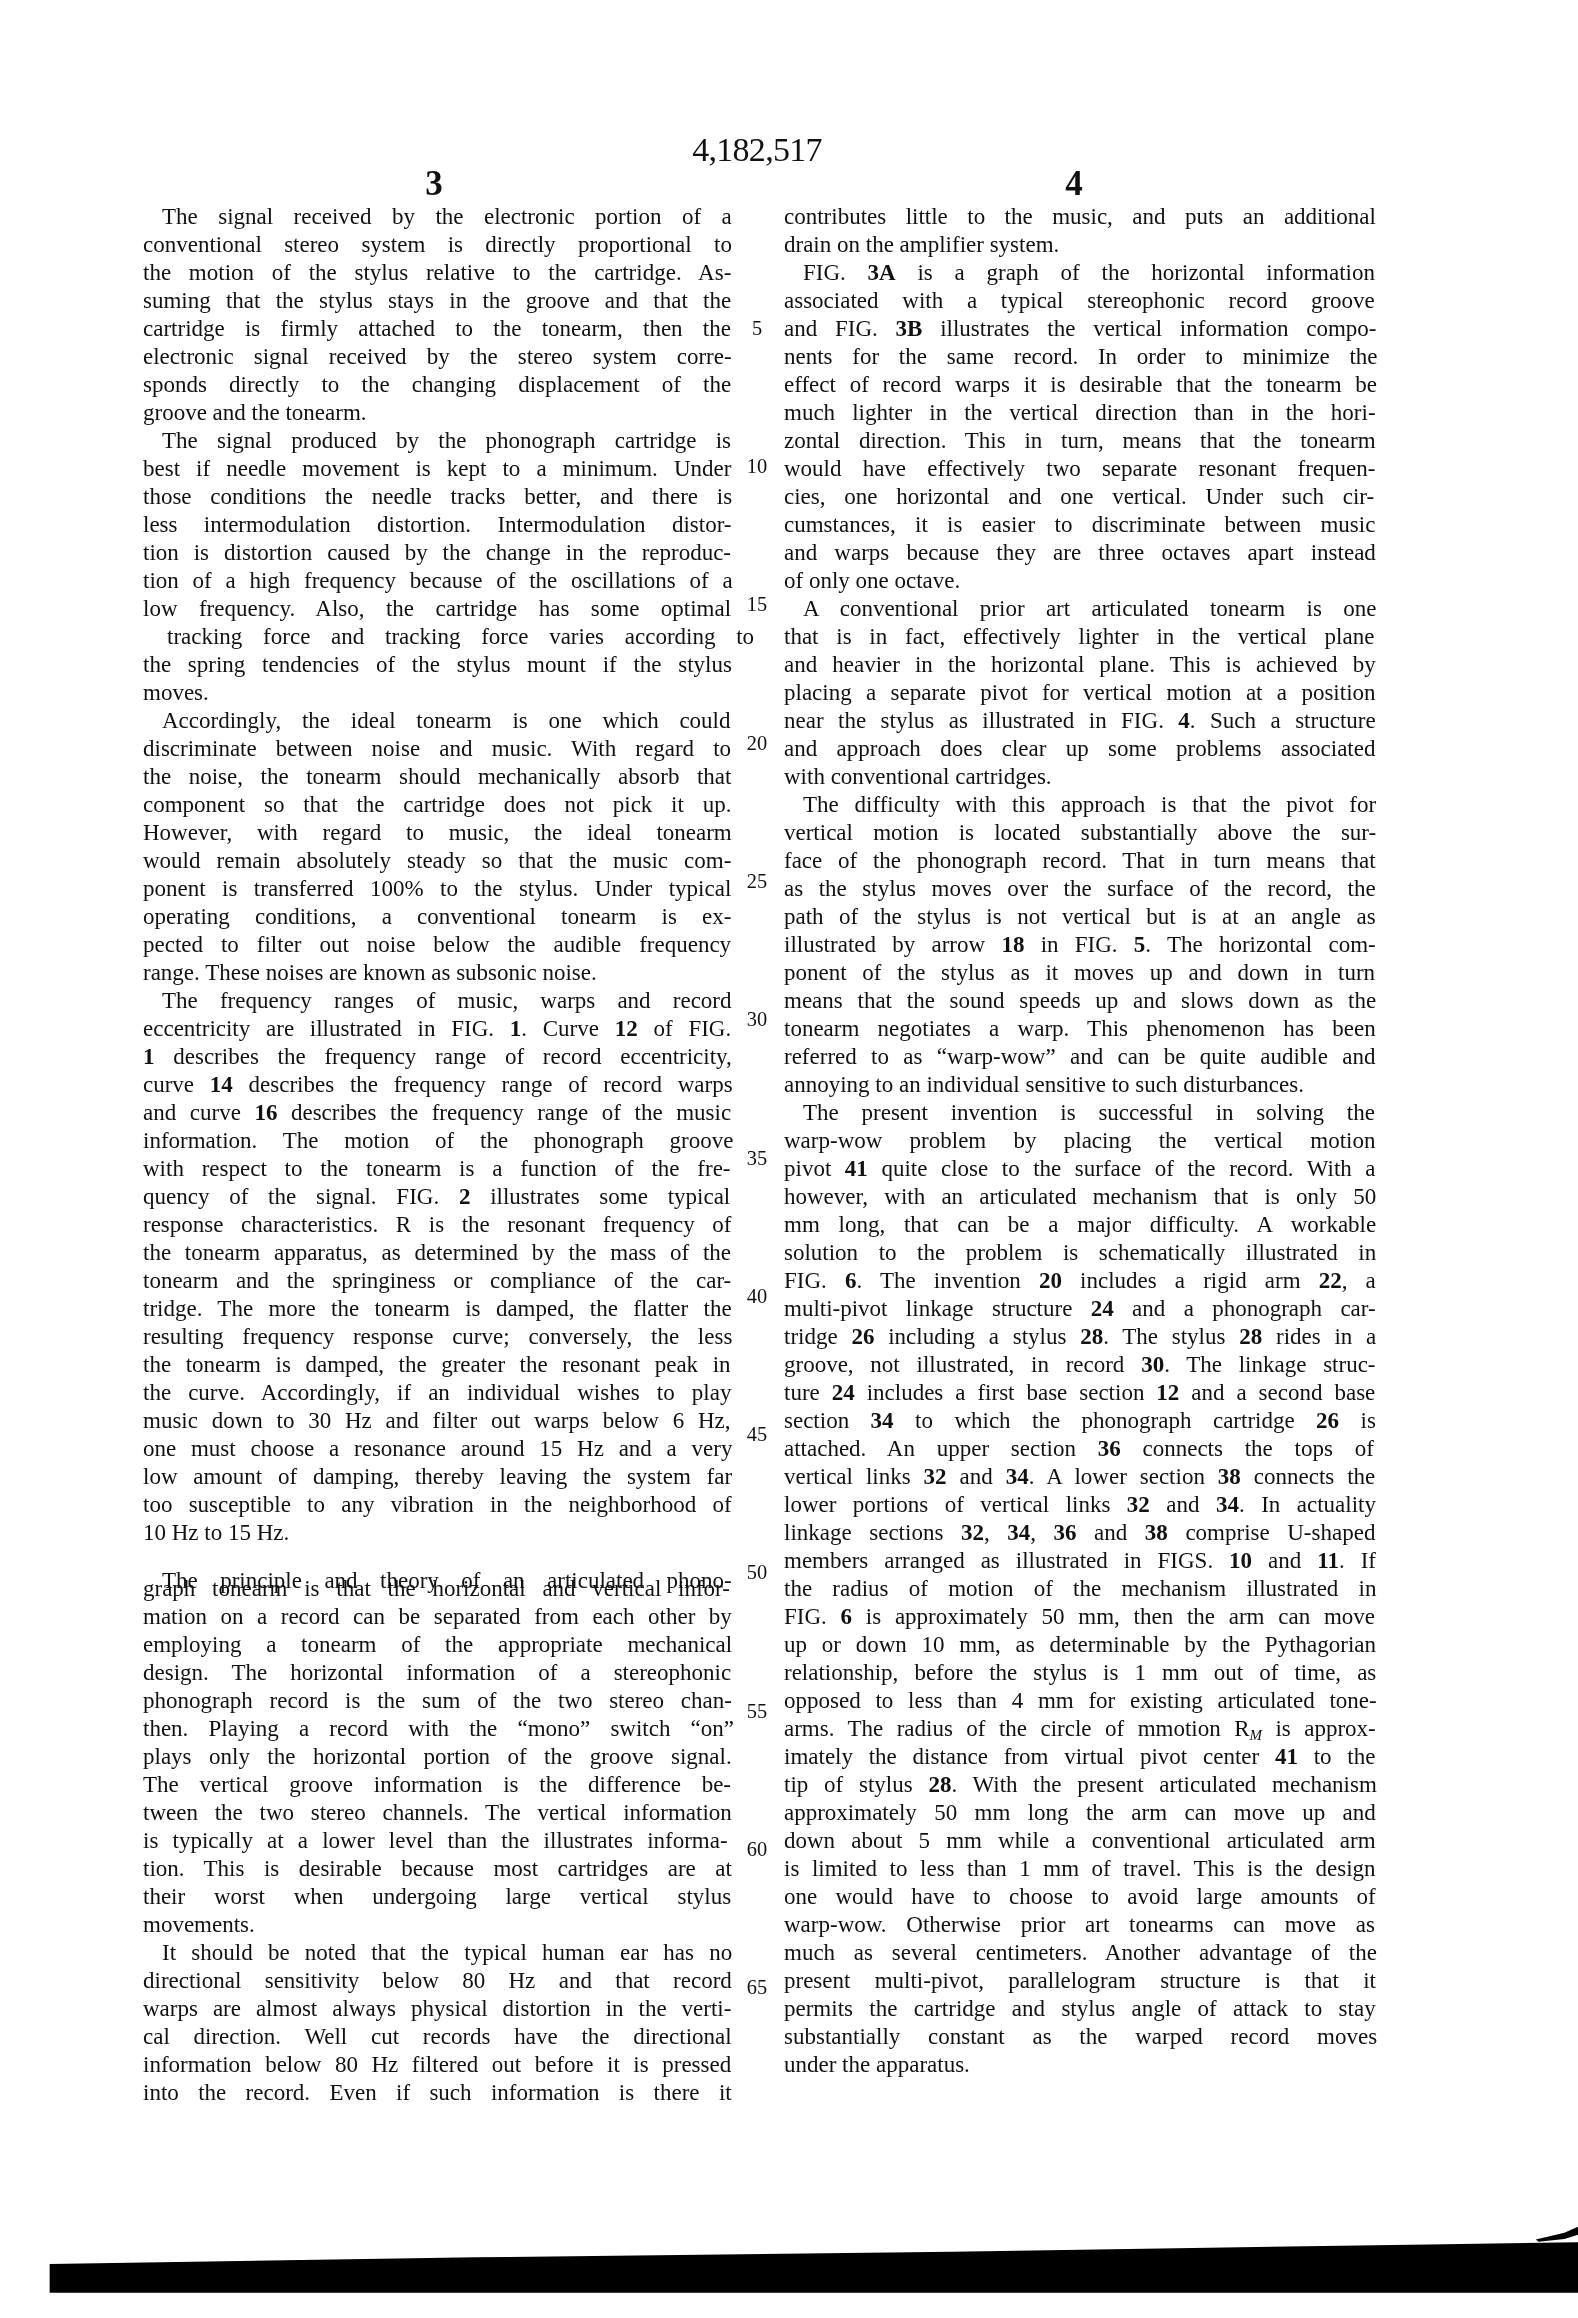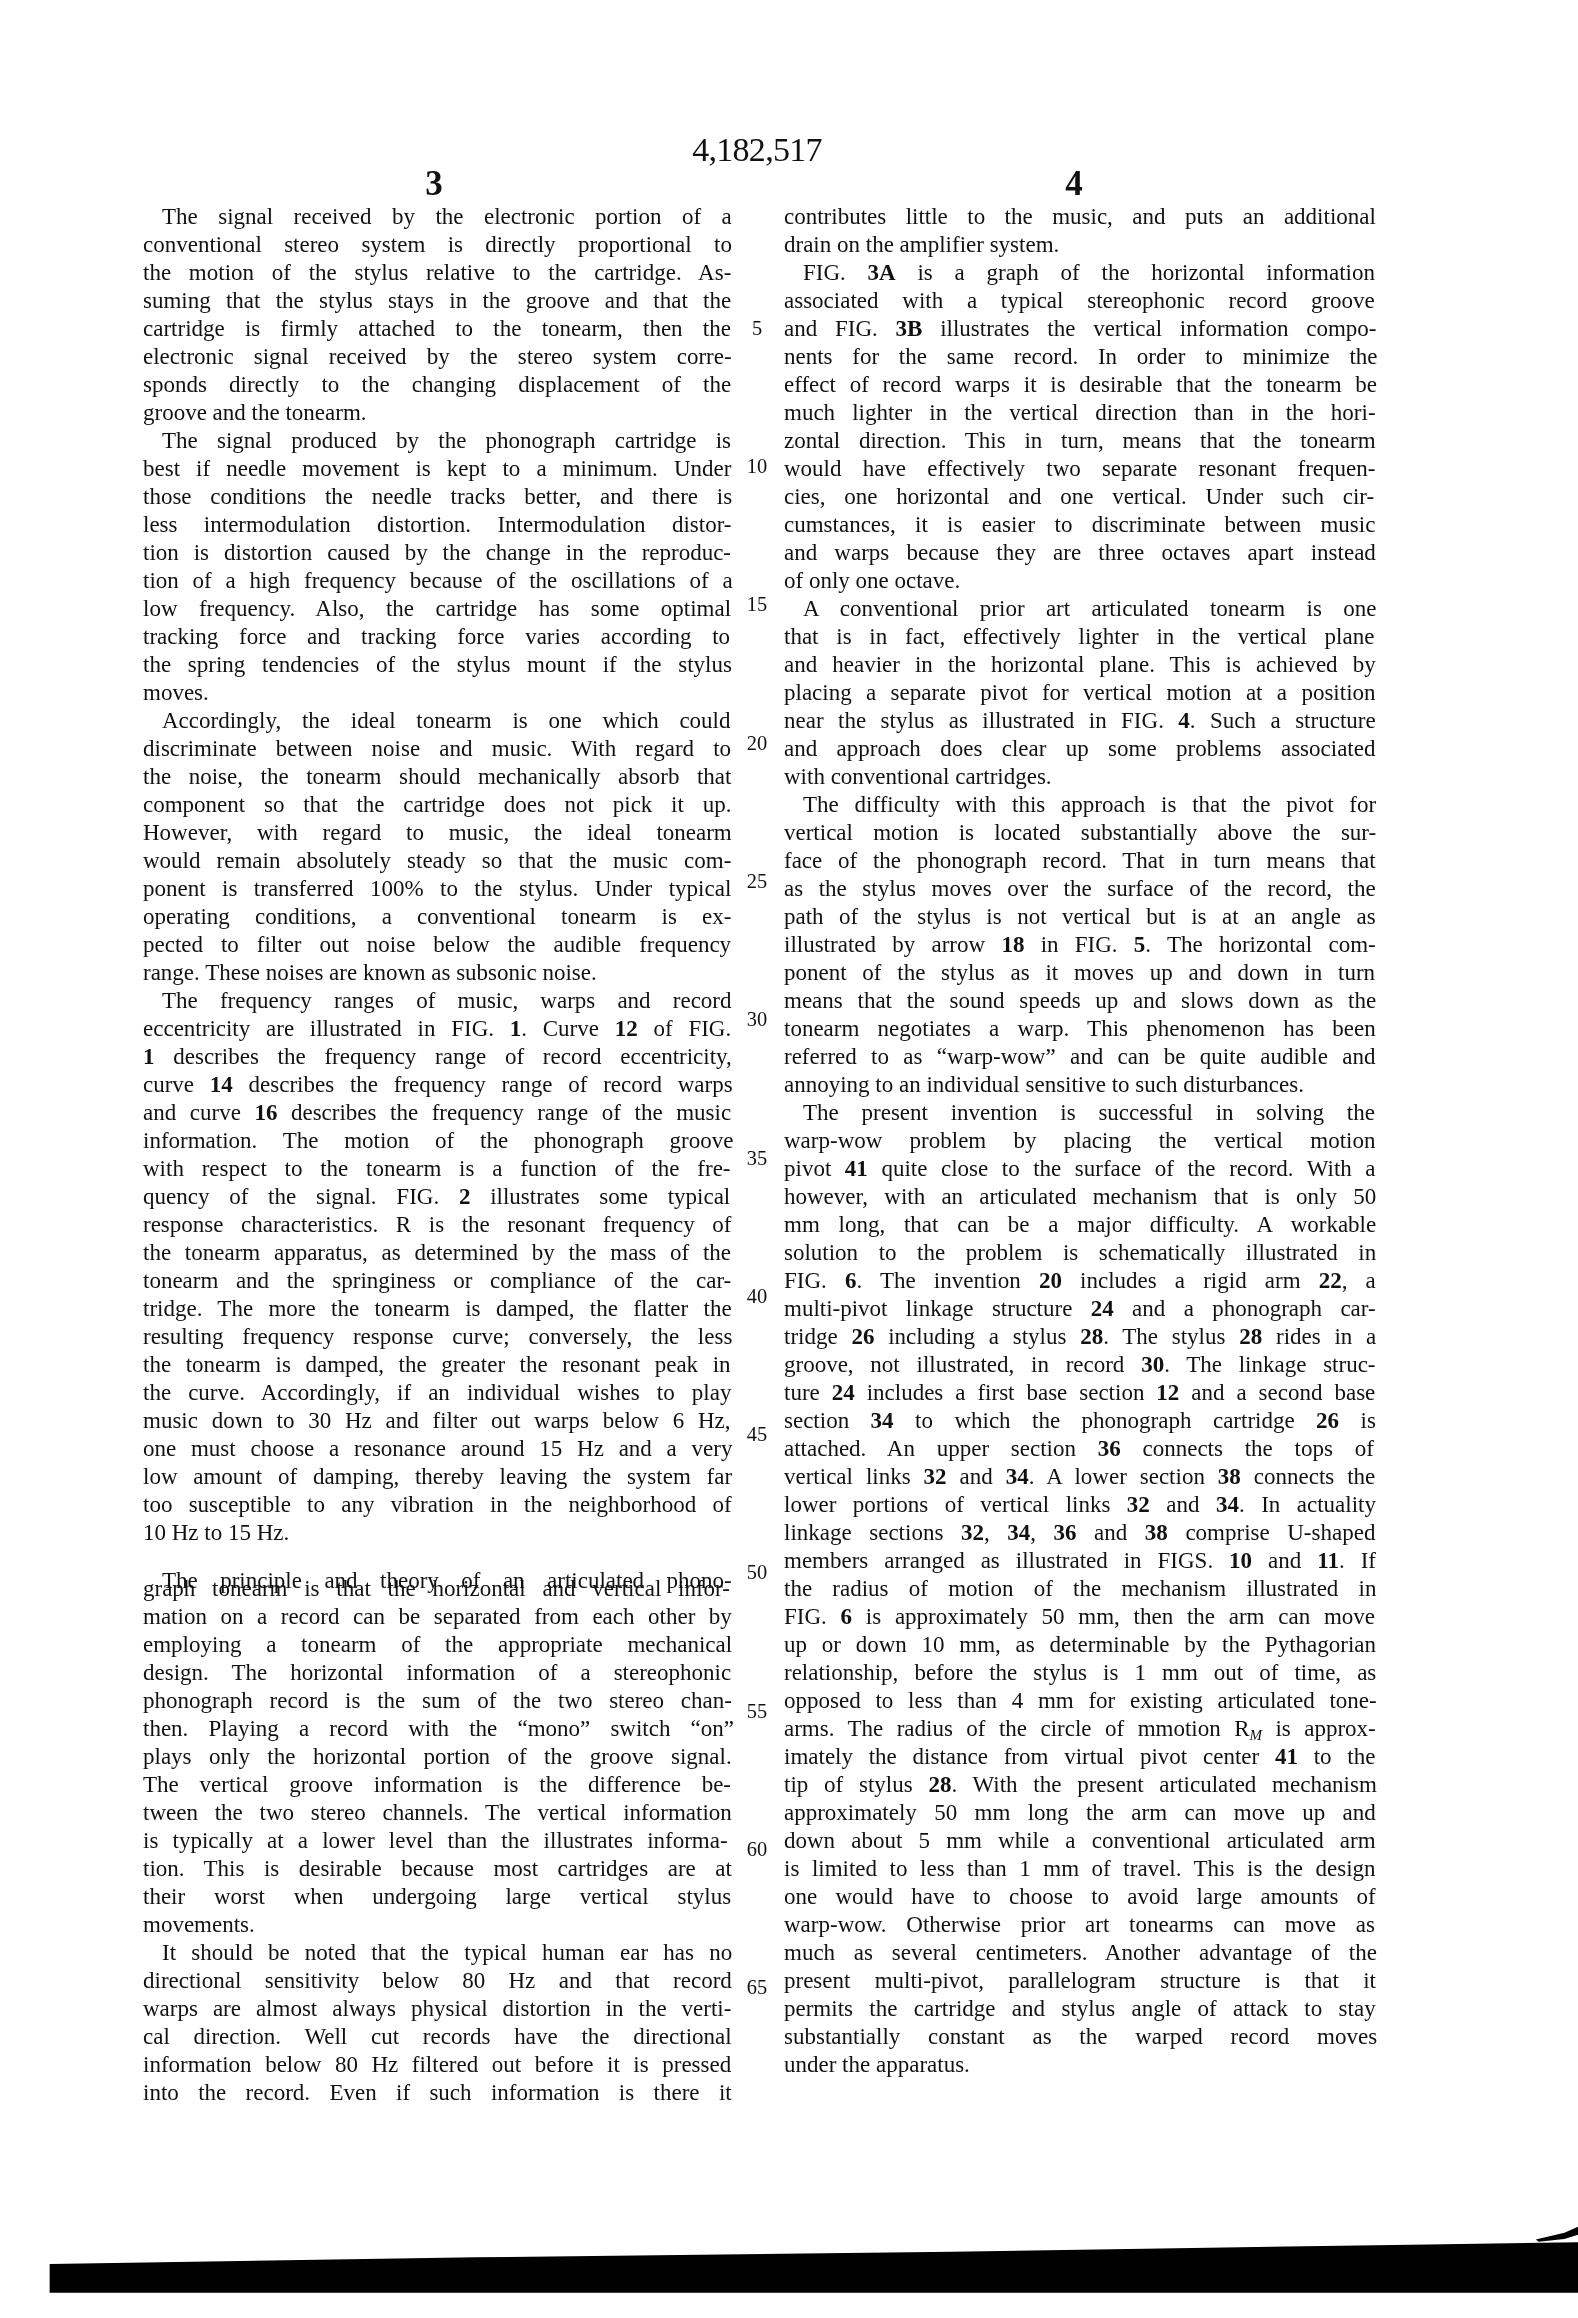--- a/index.html
+++ b/index.html
@@ -39,21 +39,21 @@
       <div class="line"><span class="inner" style="display: inline-block; word-spacing: 14.3px;">electronic signal received by the stereo system corre-</span></div>
       <div class="line"><span class="inner" style="display: inline-block; word-spacing: 16.4px;">sponds directly to the changing displacement of the</span></div>
       <div class="line end"><span class="inner" style="display: inline-block;">groove and the tonearm.</span></div>
       <div class="line indent"><span class="inner" style="display: inline-block; word-spacing: 13.5px;">The signal produced by the phonograph cartridge is</span></div>
       <div class="line"><span class="inner" style="display: inline-block; word-spacing: 10.3px;">best if needle movement is kept to a minimum. Under</span></div>
       <div class="line"><span class="inner" style="display: inline-block; word-spacing: 13px;">those conditions the needle tracks better, and there is</span></div>
       <div class="line"><span class="inner" style="display: inline-block; word-spacing: 20.6px;">less intermodulation distortion. Intermodulation distor-</span></div>
       <div class="line"><span class="inner" style="display: inline-block; word-spacing: 9.2px;">tion is distortion caused by the change in the reproduc-</span></div>
       <div class="line"><span class="inner" style="display: inline-block; word-spacing: 8px;">tion of a high frequency because of the oscillations of a</span></div>
       <div class="line"><span class="inner" style="display: inline-block; word-spacing: 15.7px;">low frequency. Also, the cartridge has some optimal</span></div>
-      <div class="line"><span class="inner" style="display: inline-block; word-spacing: 15px;">tracking force and tracking force varies according to</span></div>
+      <div class="line"><span class="inner" style="display: inline-block; word-spacing: 15px; margin-left: 24px;">tracking force and tracking force varies according to</span></div>
       <div class="line"><span class="inner" style="display: inline-block; word-spacing: 11px;">the spring tendencies of the stylus mount if the stylus</span></div>
       <div class="line end"><span class="inner" style="display: inline-block;">moves.</span></div>
       <div class="line indent"><span class="inner" style="display: inline-block; word-spacing: 15px;">Accordingly, the ideal tonearm is one which could</span></div>
       <div class="line"><span class="inner" style="display: inline-block; word-spacing: 13.4px;">discriminate between noise and music. With regard to</span></div>
       <div class="line"><span class="inner" style="display: inline-block; word-spacing: 11.8px;">the noise, the tonearm should mechanically absorb that</span></div>
       <div class="line"><span class="inner" style="display: inline-block; word-spacing: 13px;">component so that the cartridge does not pick it up.</span></div>
       <div class="line"><span class="inner" style="display: inline-block; word-spacing: 19px;">However, with regard to music, the ideal tonearm</span></div>
       <div class="line"><span class="inner" style="display: inline-block; word-spacing: 10.3px;">would remain absolutely steady so that the music com-</span></div>
       <div class="line"><span class="inner" style="display: inline-block; word-spacing: 10.7px;">ponent is transferred 100% to the stylus. Under typical</span></div>
       <div class="line"><span class="inner" style="display: inline-block; word-spacing: 19.4px;">operating conditions, a conventional tonearm is ex-</span></div>

